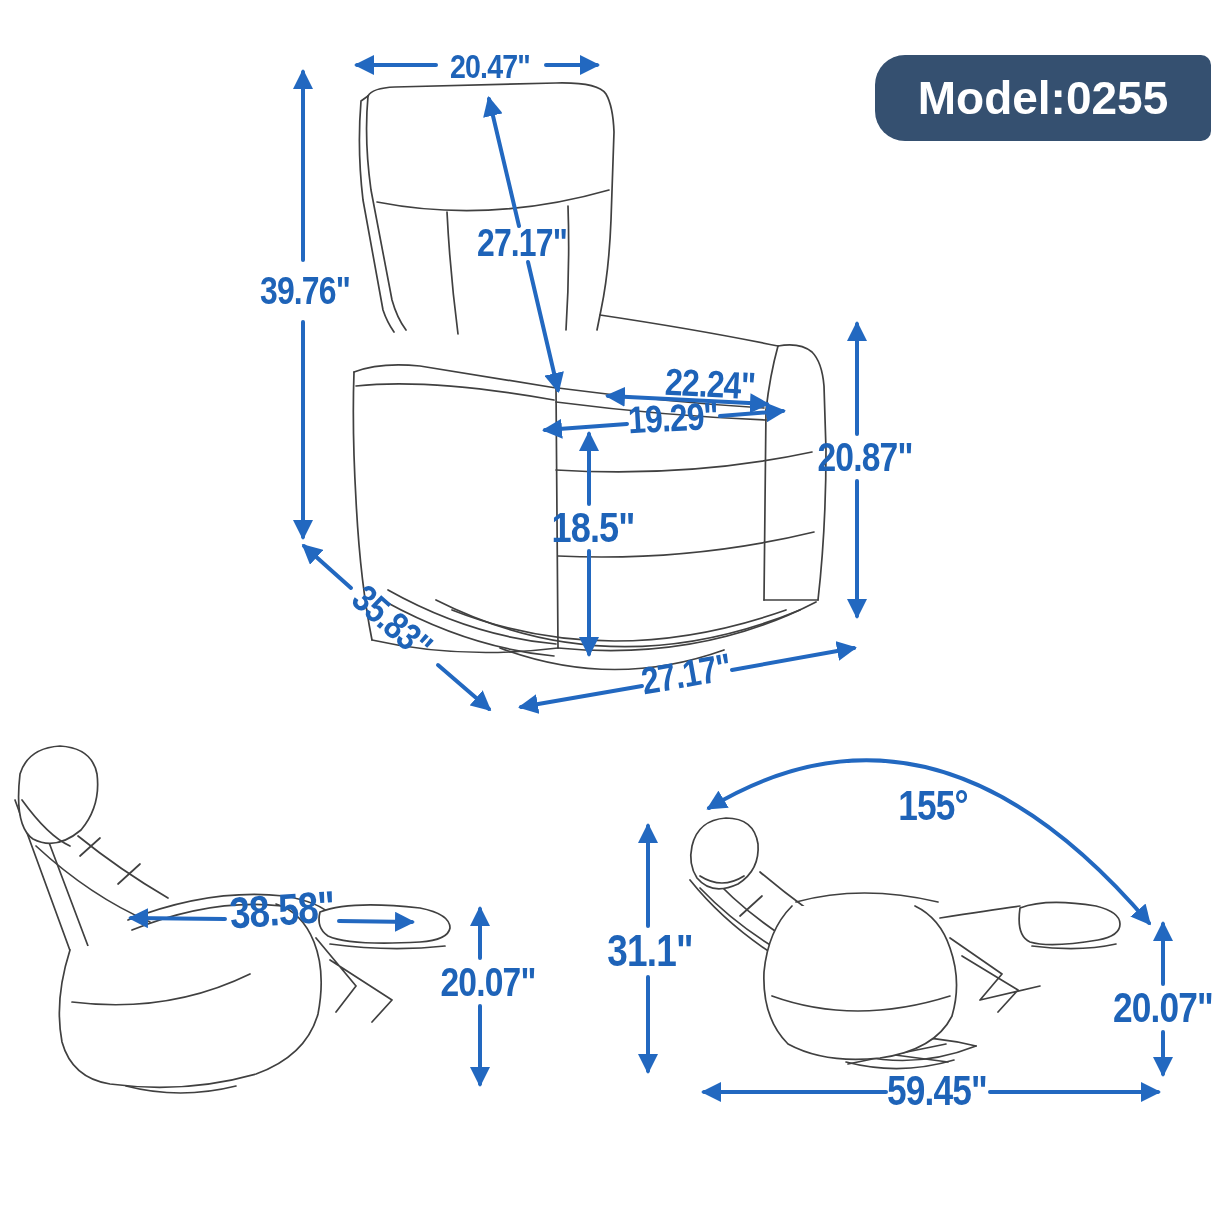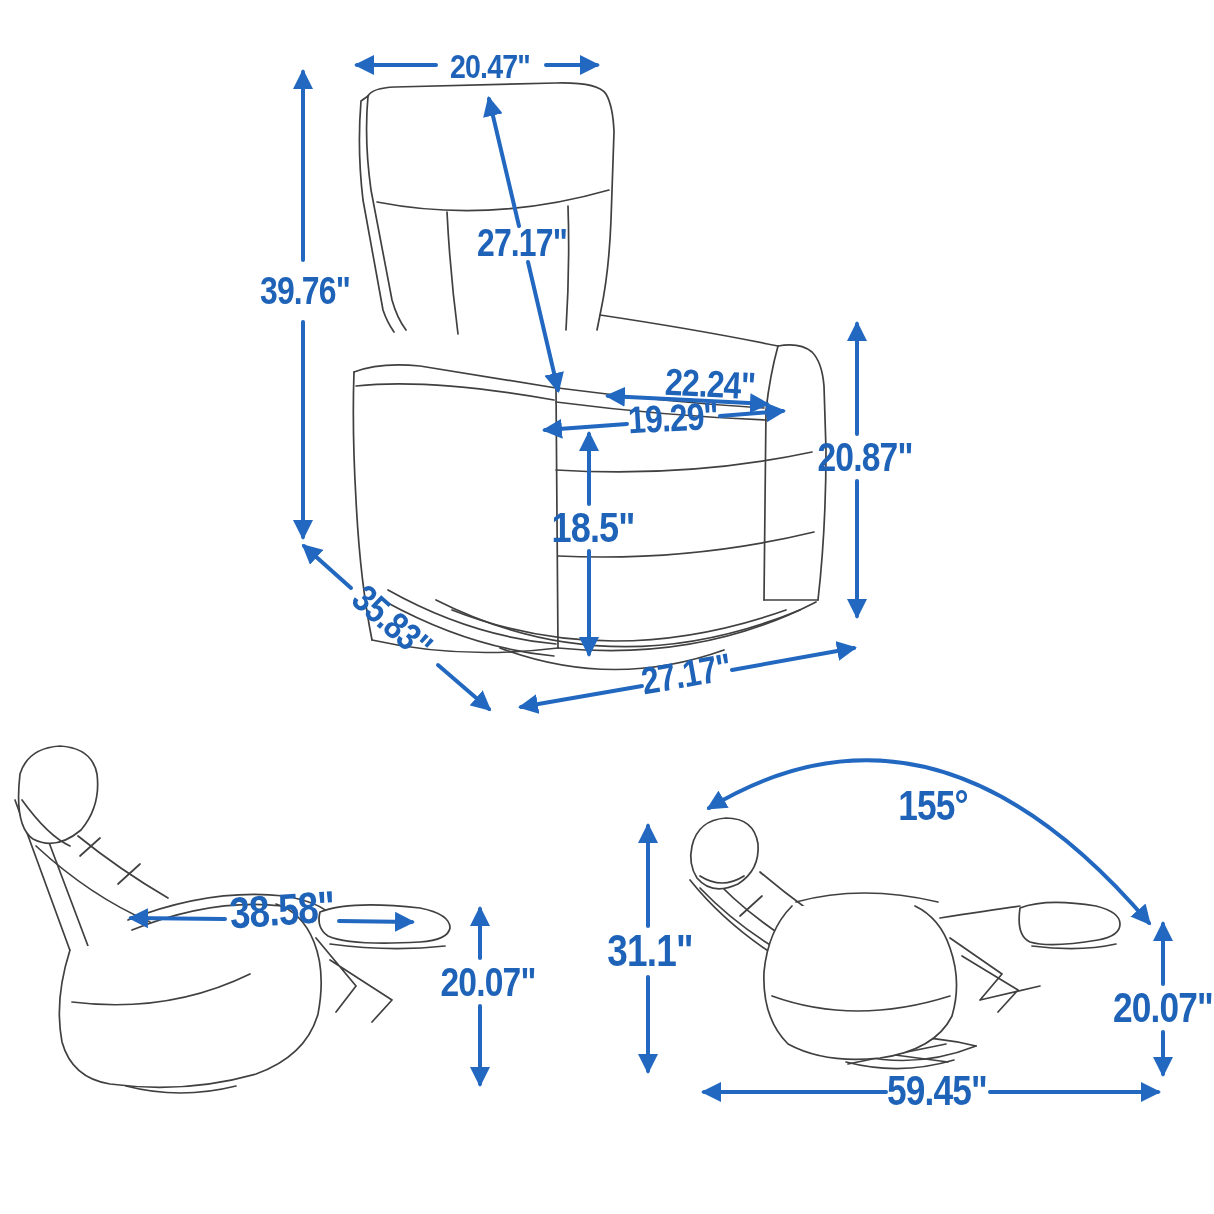--- a/index.html
+++ b/index.html
@@ -165,20 +165,23 @@
       <line x1="648" y1="977" x2="648" y2="1071" marker-end="url(#ah)"></line>
 
       <line x1="1163" y1="924" x2="1163" y2="984" marker-start="url(#ah)"></line>
       <line x1="1163" y1="1032" x2="1163" y2="1074" marker-end="url(#ah)"></line>
 
       <line x1="704" y1="1092" x2="886" y2="1092" marker-start="url(#ah)"></line>
       <line x1="990" y1="1092" x2="1158" y2="1092" marker-end="url(#ah)"></line>
     </g>
   </svg>
 
+  <div class="badge">
+    <span>Model:0255</span>
+  </div>
 
   <div class="dim" style="left:490px; top:66px;  font-size:34px;">20.47"</div>
   <div class="dim" style="left:305px; top:291px; font-size:38px;">39.76"</div>
   <div class="dim" style="left:522px; top:243px; font-size:38px;">27.17"</div>
   <div class="dim" style="left:710px; top:384px; font-size:38px; --rot:3deg;">22.24"</div>
   <div class="dim" style="left:673px; top:418px; font-size:38px; --rot:-3deg;">19.29"</div>
   <div class="dim" style="left:593px; top:527px; font-size:43px;">18.5"</div>
   <div class="dim" style="left:865px; top:457px; font-size:40px;">20.87"</div>
   <div class="dim" style="left:392px; top:622px; font-size:38px; --rot:41deg;">35.83"</div>
   <div class="dim" style="left:686px; top:674px; font-size:38px; --rot:-10deg;">27.17"</div>

